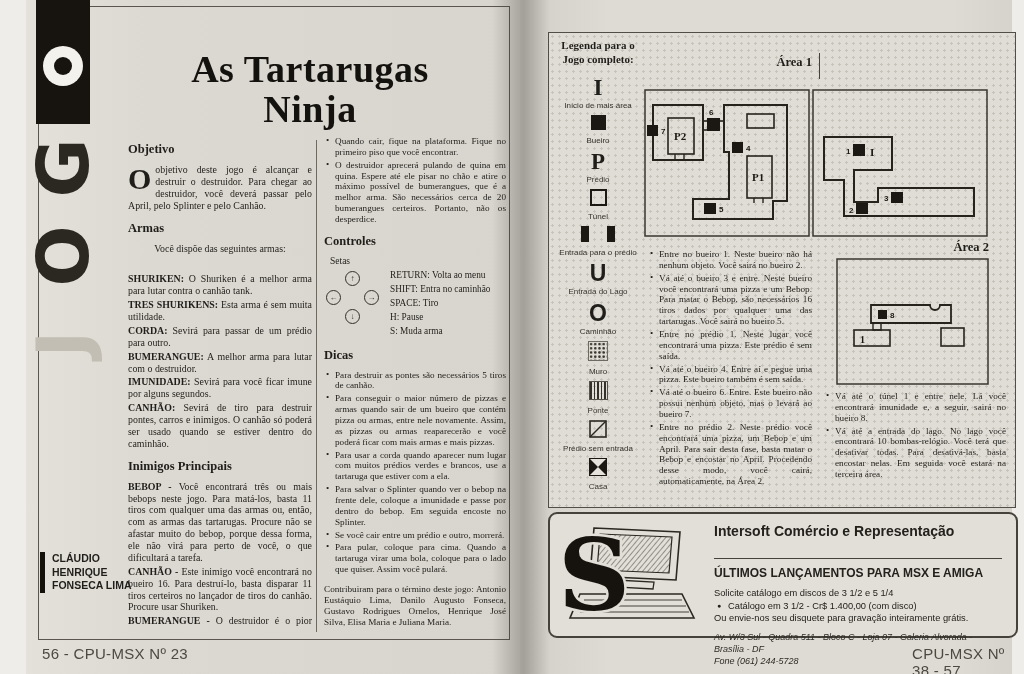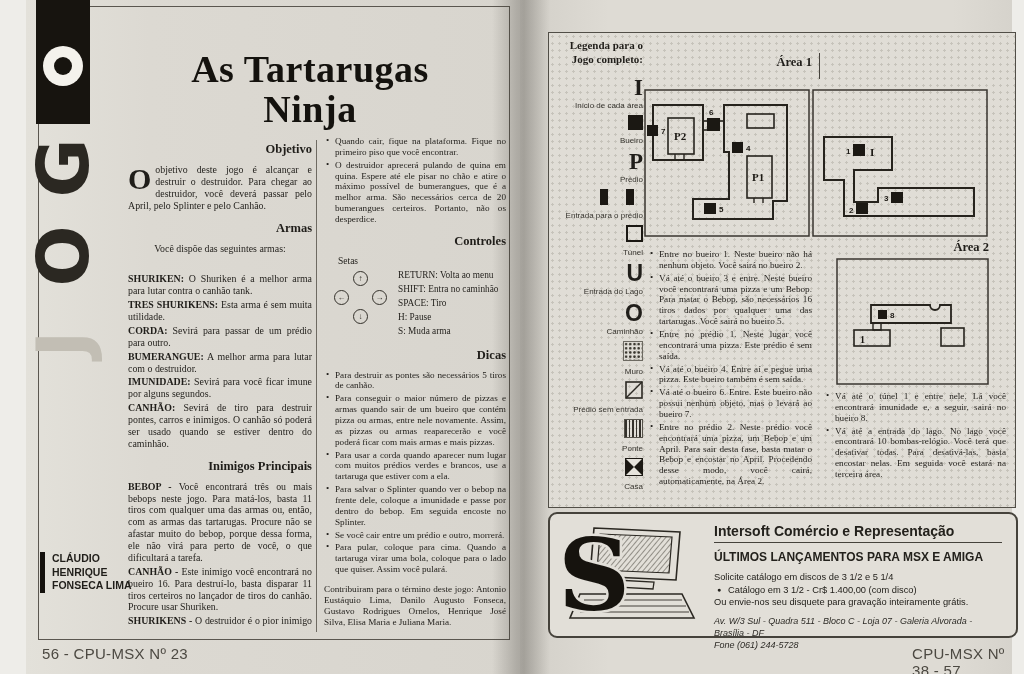--- a/index.html
+++ b/index.html
@@ -19,65 +19,65 @@
   .logo-disc::after{content:"";position:absolute;left:11px;top:11px;width:18px;height:18px;background:#17140f;border-radius:50%}
   .logo-letter{width:54px;height:88px;display:flex;align-items:center;justify-content:center;
     font-family:"DejaVu Sans",sans-serif;font-weight:bold;font-size:72px;color:#2b2822}
   .logo-letter span{transform:rotate(-90deg)}
   .logo-letter.faint{color:#c2beb4}
   .page-title{left:98px;top:50px;width:372px;text-align:center;font-weight:bold;font-size:38px;line-height:1.04;
     font-family:"Liberation Serif",serif;color:#14120e;letter-spacing:.5px}
   .col1{left:102px;top:142px;width:184px;height:486px;overflow:hidden}
   .vrule{left:290px;top:140px;width:1px;height:492px;background:#6e6a62}
   .col2{left:298px;top:136px;width:182px;height:500px;overflow:hidden}
-  .sec{font-weight:bold;font-size:12.5px;text-align:right;margin:9px 0 7px;font-family:"Liberation Serif",serif}
+  .sec{font-weight:bold;font-size:12.5px;text-align:left;margin:9px 0 7px;font-family:"Liberation Serif",serif}
   .sec.first{margin-top:0}
   .jp{font-size:9.9px;line-height:1.2;text-align:justify;margin:0 0 2px}
   .col2 .jp,.rpcol .jp{font-size:9.2px;line-height:1.18}
   .centerp{text-align:center;margin:0 0 19px}
   .jp b{font-weight:bold}
   .bu{padding-left:11px;position:relative}
   .bu::before{content:"\2022";position:absolute;left:2px;top:-1px}
   .dropcap{float:left;font-weight:bold;font-size:30px;line-height:.85;padding:2px 4px 0 0;font-family:"Liberation Serif",serif}
   .author{left:14px;top:552px;width:92px;border-left:5px solid #14110d;padding-left:7px;
     font-family:"Liberation Sans",sans-serif;font-weight:bold;font-size:10.5px;line-height:1.3;color:#2a2username:#2a2722}
   .pfoot{font-family:"Liberation Sans",sans-serif;font-size:15px;color:#4c4942;letter-spacing:.3px}
-  .controls-row{display:flex;margin:2px 8px 4px}
+  .controls-row{display:flex;margin:2px 0 4px}
   .setas{font-size:9.5px;margin:0 0 5px 6px}
   .pad{position:relative;width:60px;height:54px}
   .pc{position:absolute;width:13px;height:13px;border:1.5px solid #33302a;border-radius:50%;
     display:flex;align-items:center;justify-content:center;font-size:8px;color:#33302a}
   .keys{font-size:9.3px;line-height:1.5;padding-top:13px;margin-left:6px;white-space:nowrap}
   .credits{margin-top:9px}
   
   .game-frame{left:28px;top:32px;width:466px;height:474px;border:1px solid #514e47;
     background:
       radial-gradient(rgba(120,116,106,.25) 1px, transparent 1.2px) 0 0/7px 7px,
       #e0ddd6}
-  .legend{left:4px;top:6px;width:90px;text-align:right}
+  .legend{left:4px;top:6px;width:90px;text-align:center}
   .legend-h{font-weight:bold;font-size:11px;line-height:1.25;font-family:"Liberation Serif",serif;margin-bottom:9px}
   .leg-item{margin-bottom:5px}
   .leg-label{font-family:"Liberation Sans",sans-serif;font-size:8px;line-height:1.15;color:#35332d;margin-top:2px}
   .leg-letter{font-family:"Liberation Serif",serif;font-weight:bold;font-size:23px;line-height:1}
   .leg-letter.sansL{font-family:"Liberation Sans",sans-serif}
   .sq-fill{display:inline-block;width:15px;height:15px;background:#1b1813}
   .sq-out{display:inline-block;width:13px;height:13px;border:2px solid #1b1813}
   .bars span{display:inline-block;width:8px;height:16px;background:#1b1813;margin:0 9px}
   .muro{display:inline-block;width:18px;height:18px;border:1px solid #6d6a62;
     background:radial-gradient(#3a372f 1.1px, transparent 1.3px) 0 0/4.2px 4.2px}
   .ponte{display:inline-block;width:17px;height:17px;border:1px solid #55524a;
     background:repeating-linear-gradient(90deg,#34312b 0 1.6px,transparent 1.6px 3.6px)}
   .area-title{font-weight:bold;font-size:12.5px;text-align:right;font-family:"Liberation Serif",serif}
   .tick{width:1px;background:#44413b}
   .map text{font-family:"Liberation Sans",sans-serif;font-weight:bold;font-size:8px;fill:#1b1813}
   .map .ser{font-family:"Liberation Serif",serif;font-size:11px}
   .rpcol{overflow:hidden}
   .ad{left:28px;top:512px;width:466px;height:122px;border:2px solid #45423b;border-radius:9px;background:#e2dfd8}
   .ad-body{position:absolute;left:164px;top:9px;width:288px;font-family:"Liberation Sans",sans-serif;color:#23211c}
-  .ad-title{font-weight:bold;font-size:14px;padding-bottom:3px;border-bottom:1.5px solid #45423b;margin-bottom:7px}
+  .ad-title{font-weight:bold;font-size:14px;padding-bottom:19px;border-bottom:1.5px solid #45423b;margin-bottom:7px}
   .ad-sub{font-weight:bold;font-size:12px;margin-bottom:7px}
   .ad-line{font-size:9.3px;line-height:1.35}
   .ad-bu{padding-left:14px;position:relative}
   .ad-bu::before{content:"\25CF";position:absolute;left:3px;font-size:7px;top:1px}
   .ad-addr{font-size:9px;font-style:italic;line-height:1.35;margin-top:6px;color:#2c2a25}
 </style>
 </head>
 <body>
 
 <div class="page" id="page-left">
@@ -112,21 +112,21 @@
     <p class="jp"><b>SHURIKEN:</b> <span>O Shuriken é a melhor arma para lutar contra o canhão tank.</span></p>
     <p class="jp"><b>TRES SHURIKENS:</b> <span>Esta arma é sem muita utilidade.</span></p>
     <p class="jp"><b>CORDA:</b> <span>Sevirá para passar de um prédio para outro.</span></p>
     <p class="jp"><b>BUMERANGUE:</b> <span>A melhor arma para lutar com o destruidor.</span></p>
     <p class="jp"><b>IMUNIDADE:</b> <span>Sevirá para você ficar imune por alguns segundos.</span></p>
     <p class="jp"><b>CANHÃO:</b> <span>Sevirá de tiro para destruir pontes, carros e inimigos. O canhão só poderá ser usado quando se estiver dentro do caminhão.</span></p>
 
     <div class="sec">Inimigos Principais</div>
     <p class="jp"><b>BEBOP -</b> <span>Você encontrará três ou mais bebops neste jogo. Para matá-los, basta 11 tiros com qualquer uma das armas ou, então, com as armas das tartarugas. Procure não se afastar muito do bebop, porque dessa forma, ele não virá para perto de você, o que dificultará a tarefa.</span></p>
     <p class="jp"><b>CANHÃO -</b> <span>Este inimigo você encontrará no bueiro 16. Para destruí-lo, basta disparar 11 tiros certeiros no lançador de tiros do canhão. Procure usar Shuriken.</span></p>
-    <p class="jp"><b>SHURIKENS -</b> <span>O destruidor é o pior inimigo e o mais complicado. Para matá-lo, siga o seguinte roteiro:</span></p>
+    <p class="jp"><b>BUMERANGUE -</b> <span>O destruidor é o pior inimigo e o mais complicado. Para matá-lo, siga o seguinte roteiro:</span></p>
 
   </div>
 
   <div class="abs vrule"></div>
 
   <div class="abs col2">
     <p class="jp bu">Quando cair, fique na plataforma. Fique no primeiro piso que você encontrar.</p>
     <p class="jp bu">O destruidor aprecerá pulando de quina em quina. Espere até ele pisar no chão e atire o máximo possível de bumerangues, que é a melhor arma. São necessários cerca de 20 bumerangues certeiros. Portanto, não os desperdice.</p>
 
     <div class="sec">Controles</div>
@@ -164,60 +164,60 @@
 </div>
 
 <div class="page" id="page-right">
   <div class="abs game-frame">
 
     <div class="abs legend">
       <div class="legend-h">Legenda para o Jogo completo:</div>
 
       <div class="leg-item">
         <div class="leg-letter">I</div>
-        <div class="leg-label">Início de cada área</div>
+        <div class="leg-label">Início de mais área</div>
       </div>
       <div class="leg-item">
         <span class="sq-fill"></span>
         <div class="leg-label">Bueiro</div>
       </div>
       <div class="leg-item">
         <div class="leg-letter">P</div>
         <div class="leg-label">Prédio</div>
+      </div>
+      <div class="leg-item">
+        <span class="sq-out"></span>
+        <div class="leg-label">Túnel</div>
       </div>
       <div class="leg-item bars">
         <span></span><span></span>
         <div class="leg-label">Entrada para o prédio</div>
       </div>
       <div class="leg-item">
-        <span class="sq-out"></span>
-        <div class="leg-label">Túnel</div>
-      </div>
-      <div class="leg-item">
         <div class="leg-letter sansL">U</div>
         <div class="leg-label">Entrada do Lago</div>
       </div>
       <div class="leg-item">
         <div class="leg-letter sansL">O</div>
         <div class="leg-label">Caminhão</div>
       </div>
       <div class="leg-item">
         <span class="muro"></span>
         <div class="leg-label">Muro</div>
+      </div>
+      <div class="leg-item">
+        <span class="ponte"></span>
+        <div class="leg-label">Ponte</div>
       </div>
       <div class="leg-item">
         <svg width="18" height="18">
           <rect x="1" y="1" width="16" height="16" fill="none" stroke="#2b2822" stroke-width="1.6"></rect>
           <line x1="1" y1="17" x2="17" y2="1" stroke="#2b2822" stroke-width="1.4"></line>
         </svg>
         <div class="leg-label">Prédio sem entrada</div>
-      </div>
-      <div class="leg-item">
-        <span class="ponte"></span>
-        <div class="leg-label">Ponte</div>
       </div>
       <div class="leg-item">
         <svg width="18" height="18">
           <rect x="0" y="0" width="18" height="18" fill="#1b1813"></rect>
           <polygon points="1,1 17,1 9,9" fill="#e6e3dc"></polygon>
           <polygon points="1,17 17,17 9,9" fill="#e6e3dc"></polygon>
         </svg>
         <div class="leg-label">Casa</div>
       </div>
     </div>

